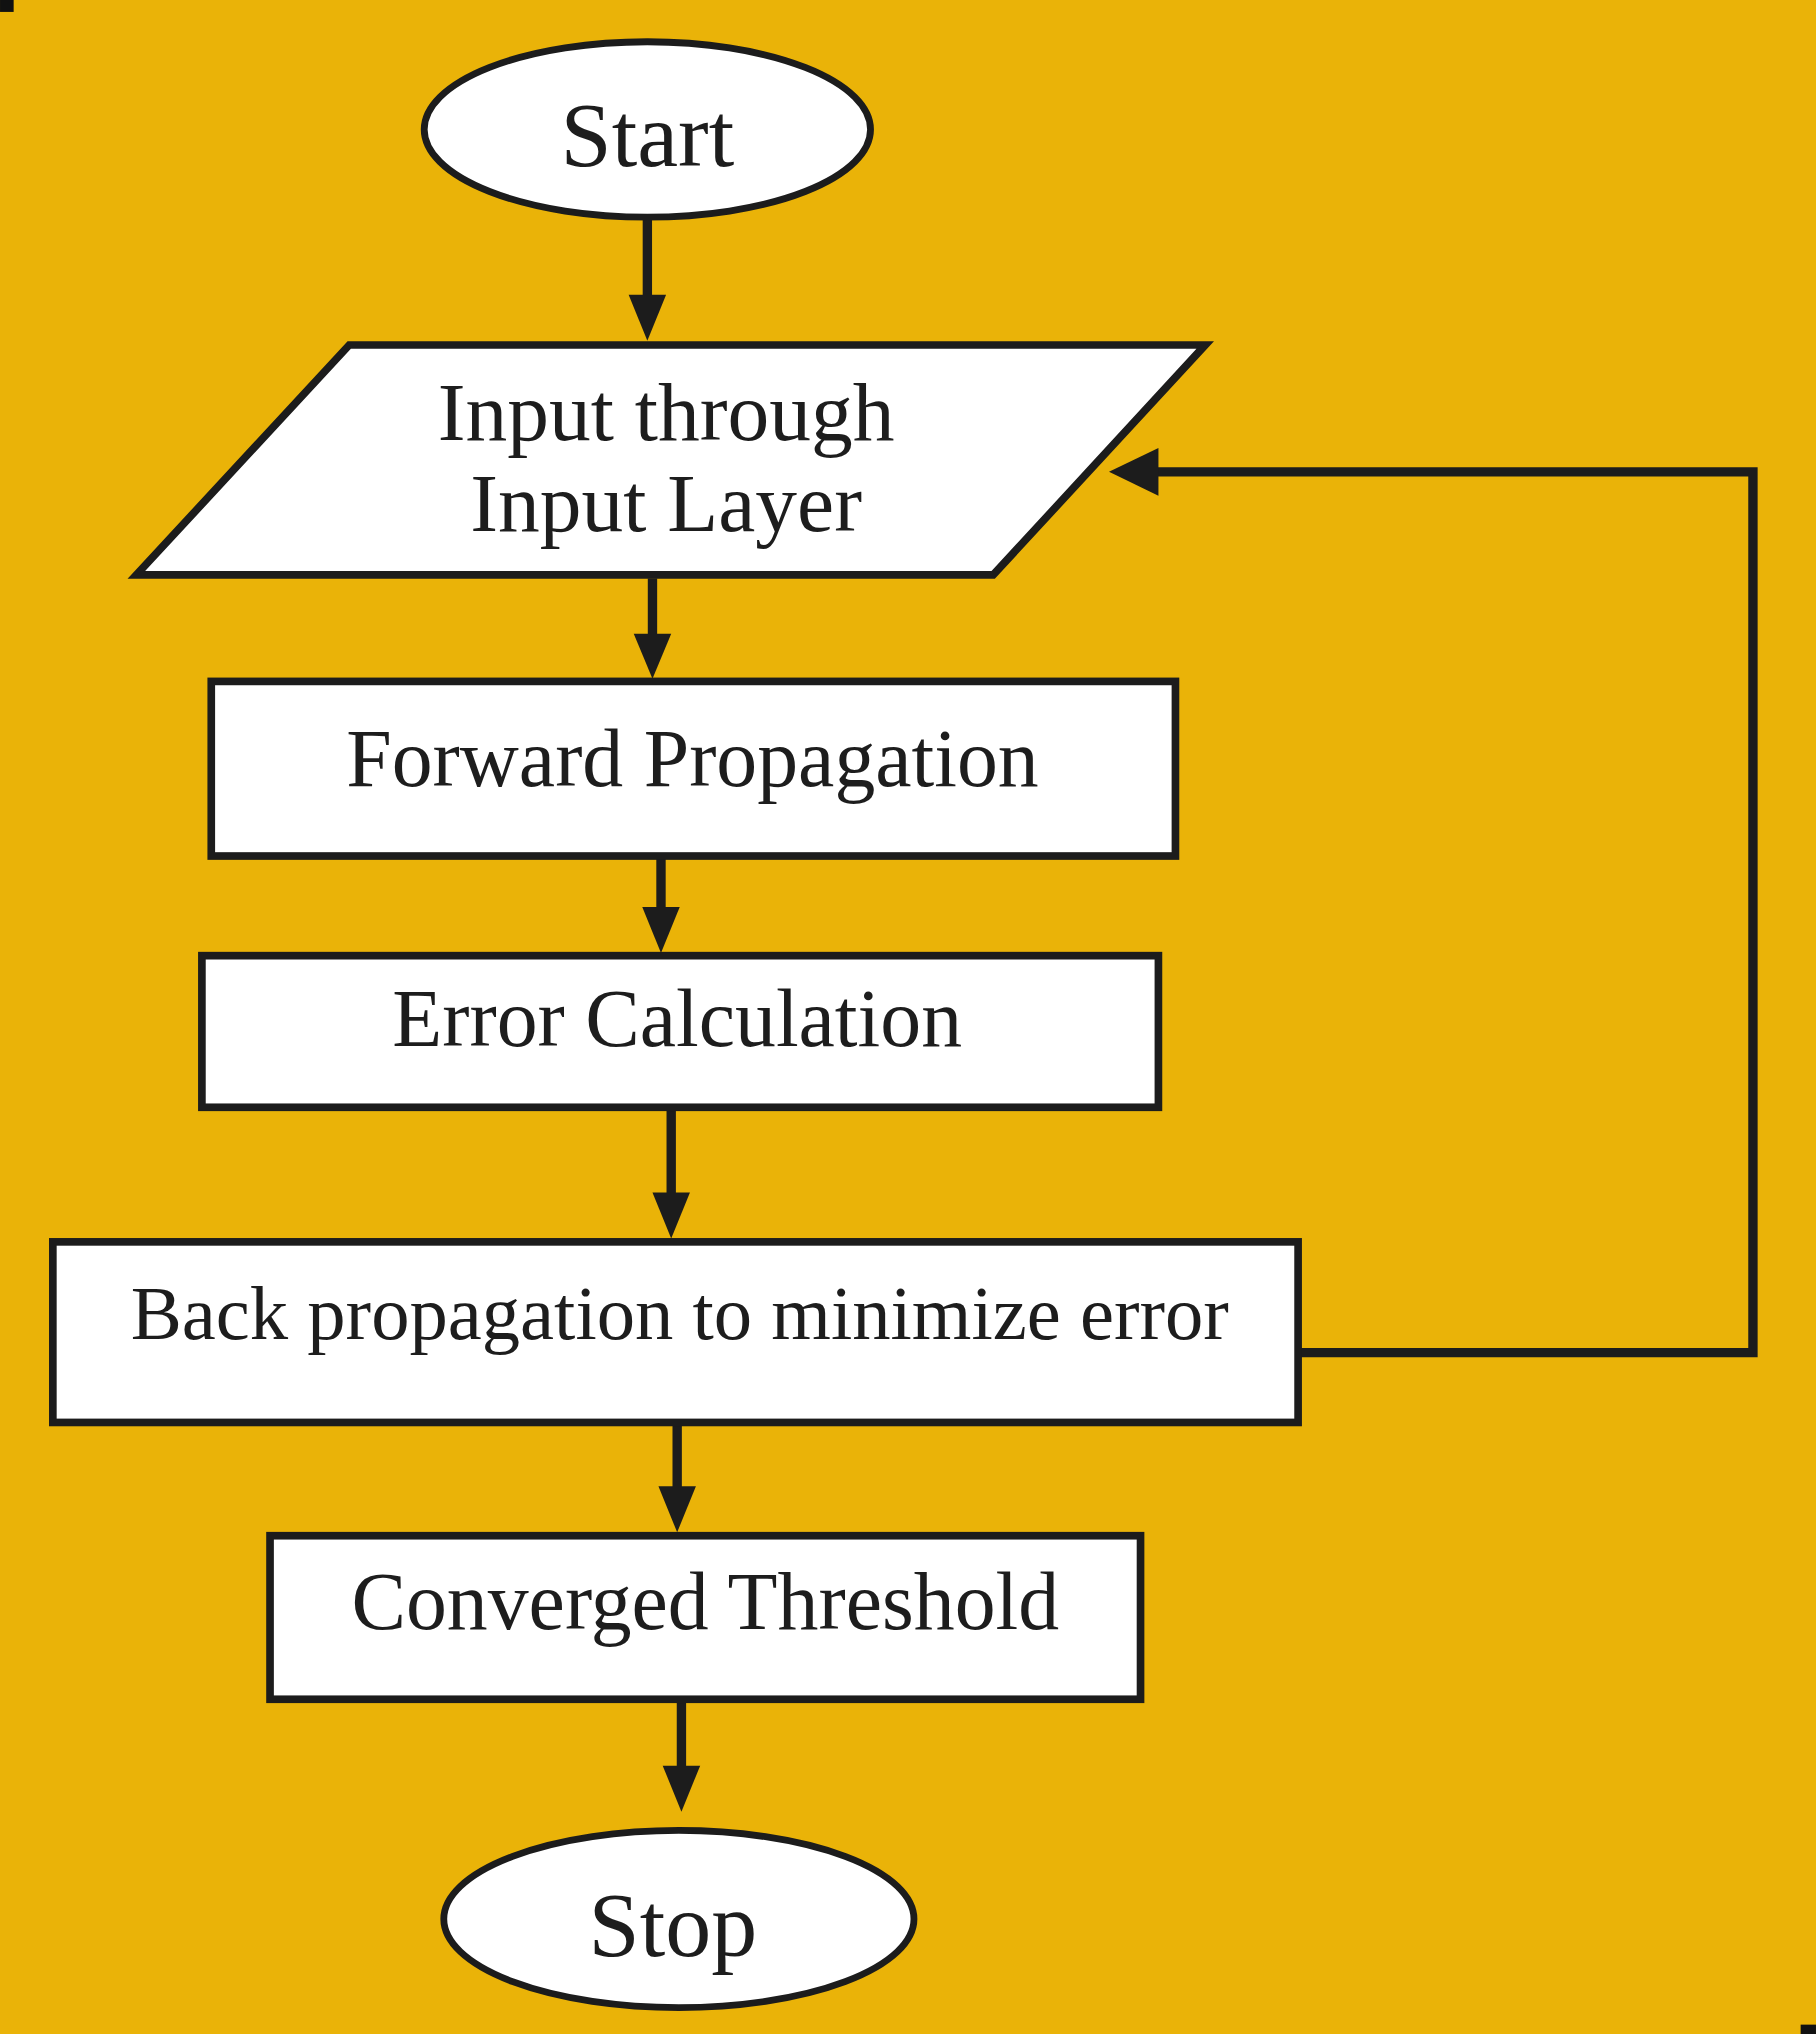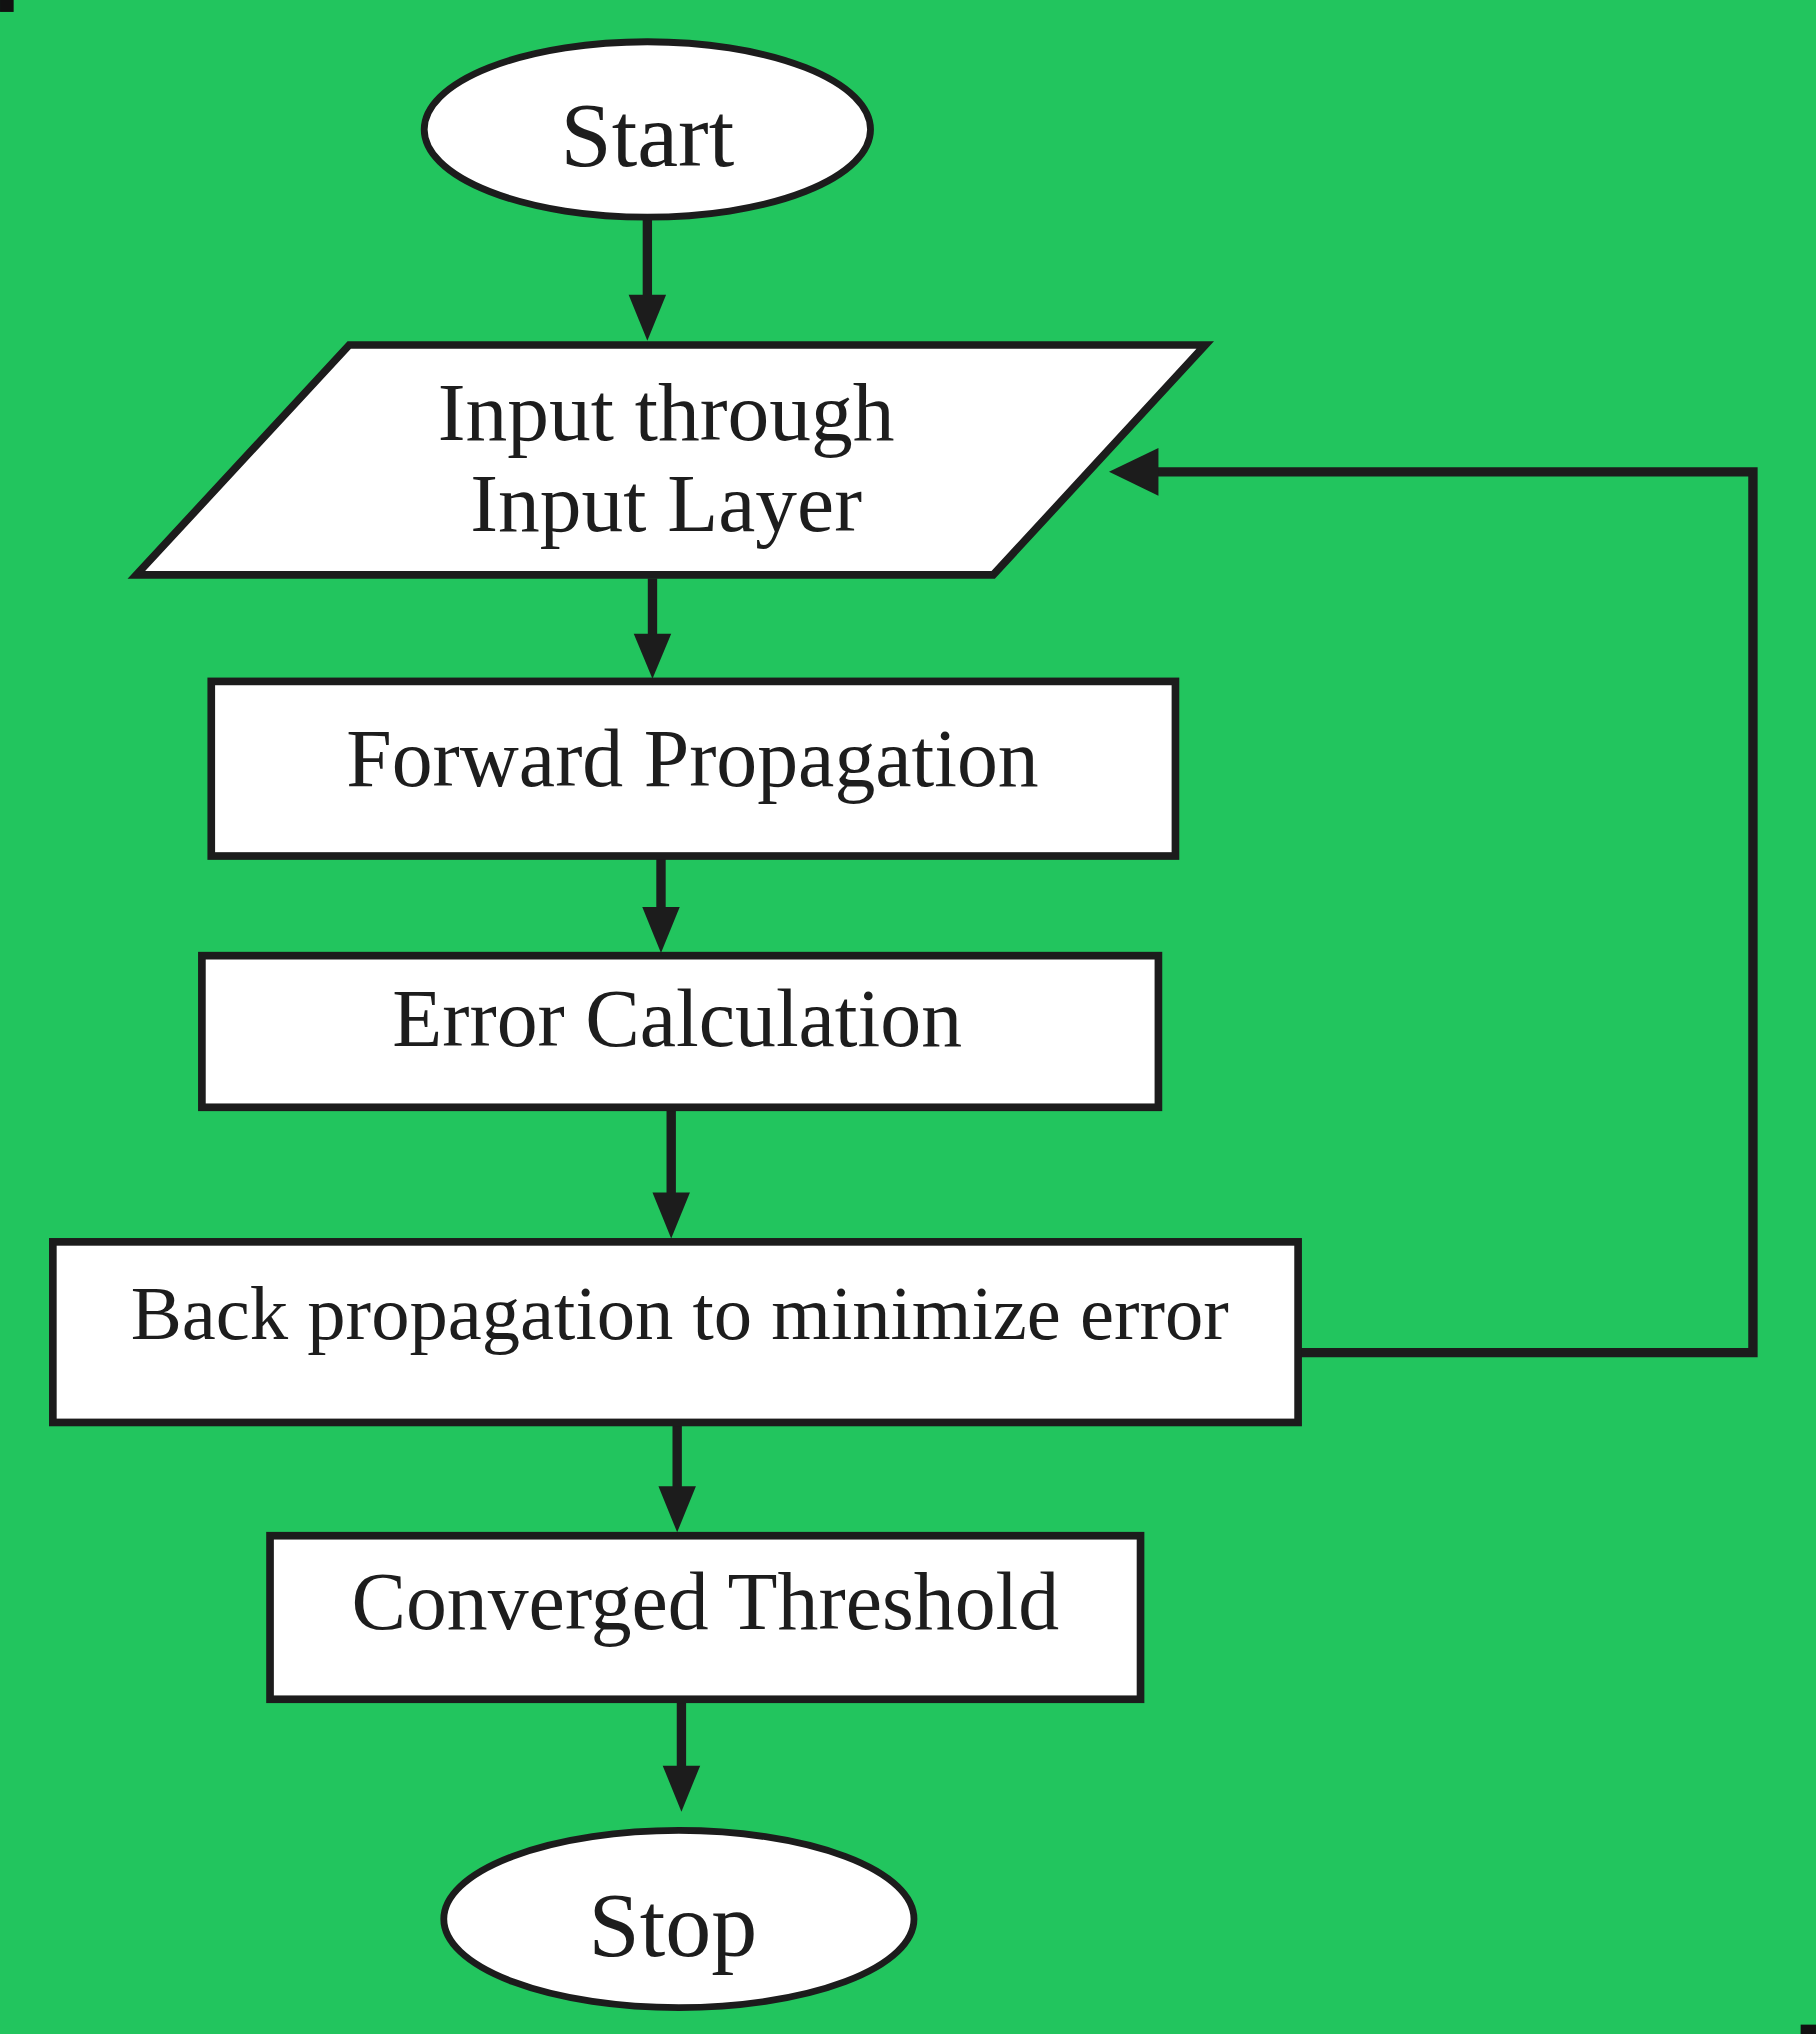--- a/index.html
+++ b/index.html
@@ -8,21 +8,21 @@
     width: 1816px;
     height: 2034px;
     background: #ffffff;
     overflow: hidden;
     font-family: "Liberation Serif", serif;
   }
   .flowchart-stage {
     position: relative;
     width: 1816px;
     height: 2034px;
-    background: #22c55e;
+    background: #eab308;
   }
   svg { display: block; }
   .shape {
     fill: #ffffff;
     stroke: #1c1c1c;
     stroke-width: 8;
   }
   .shape.thickline { stroke-width: 9; }
   .edge-line {
     fill: none;

